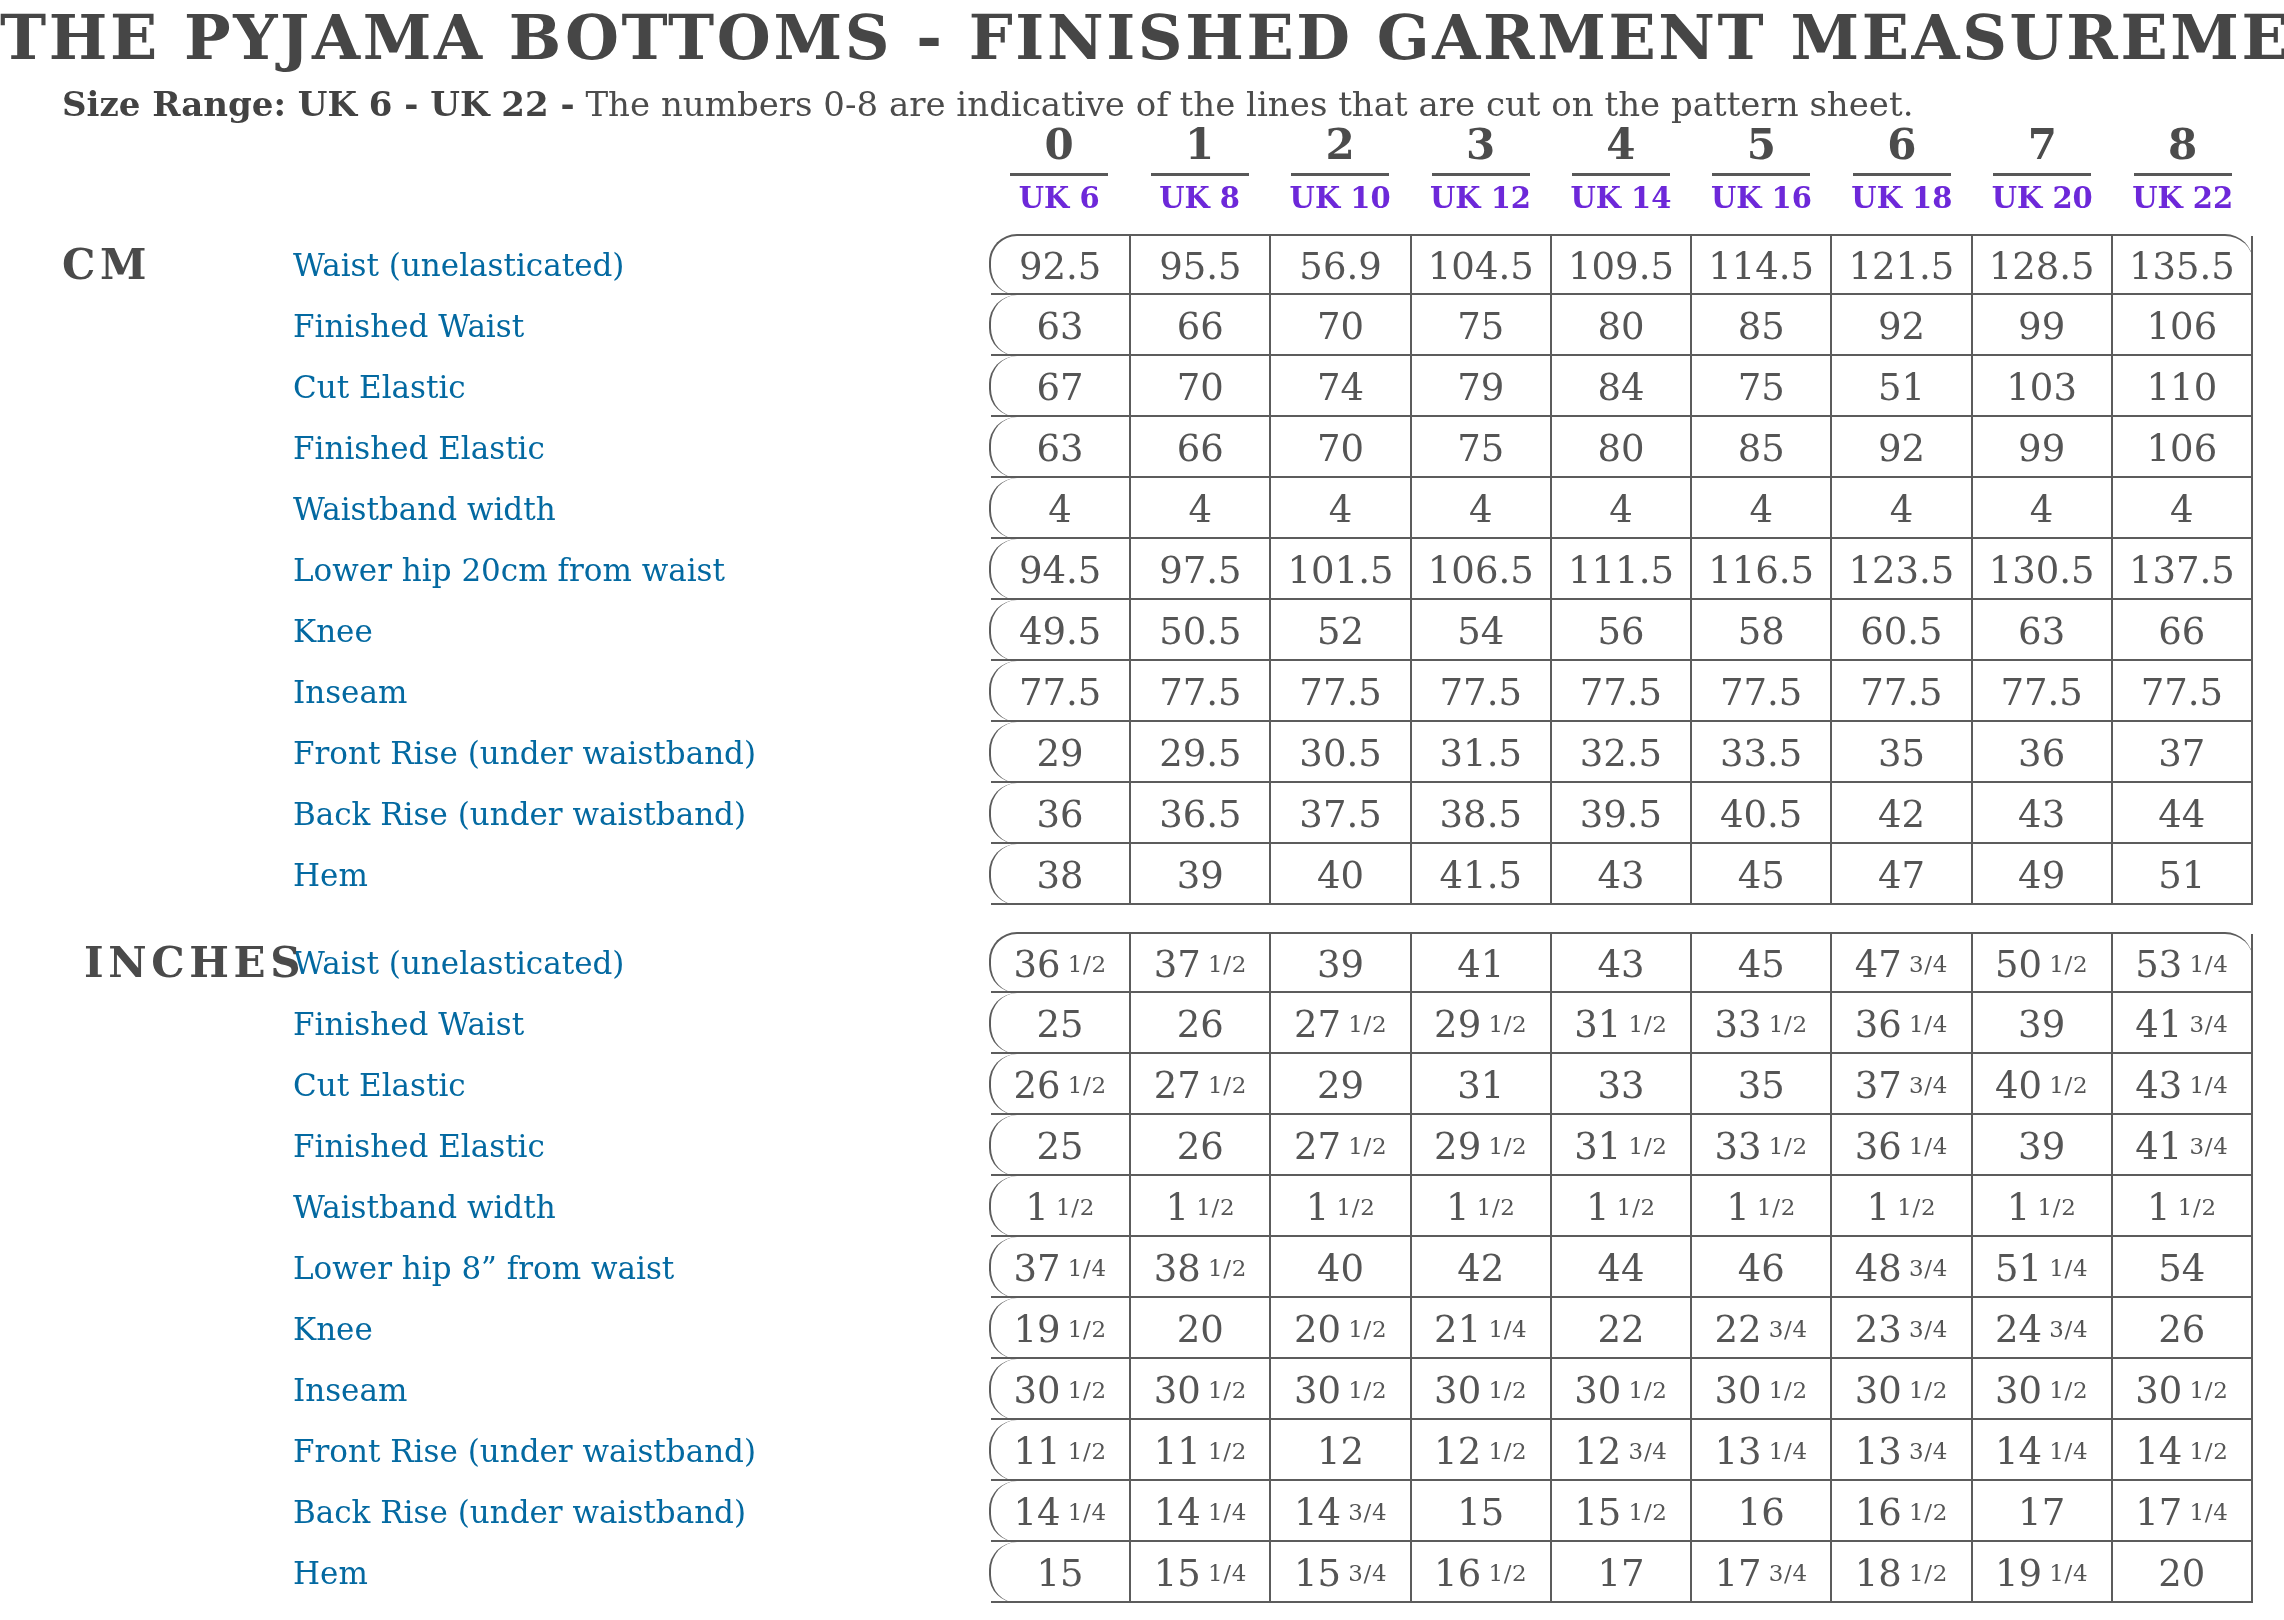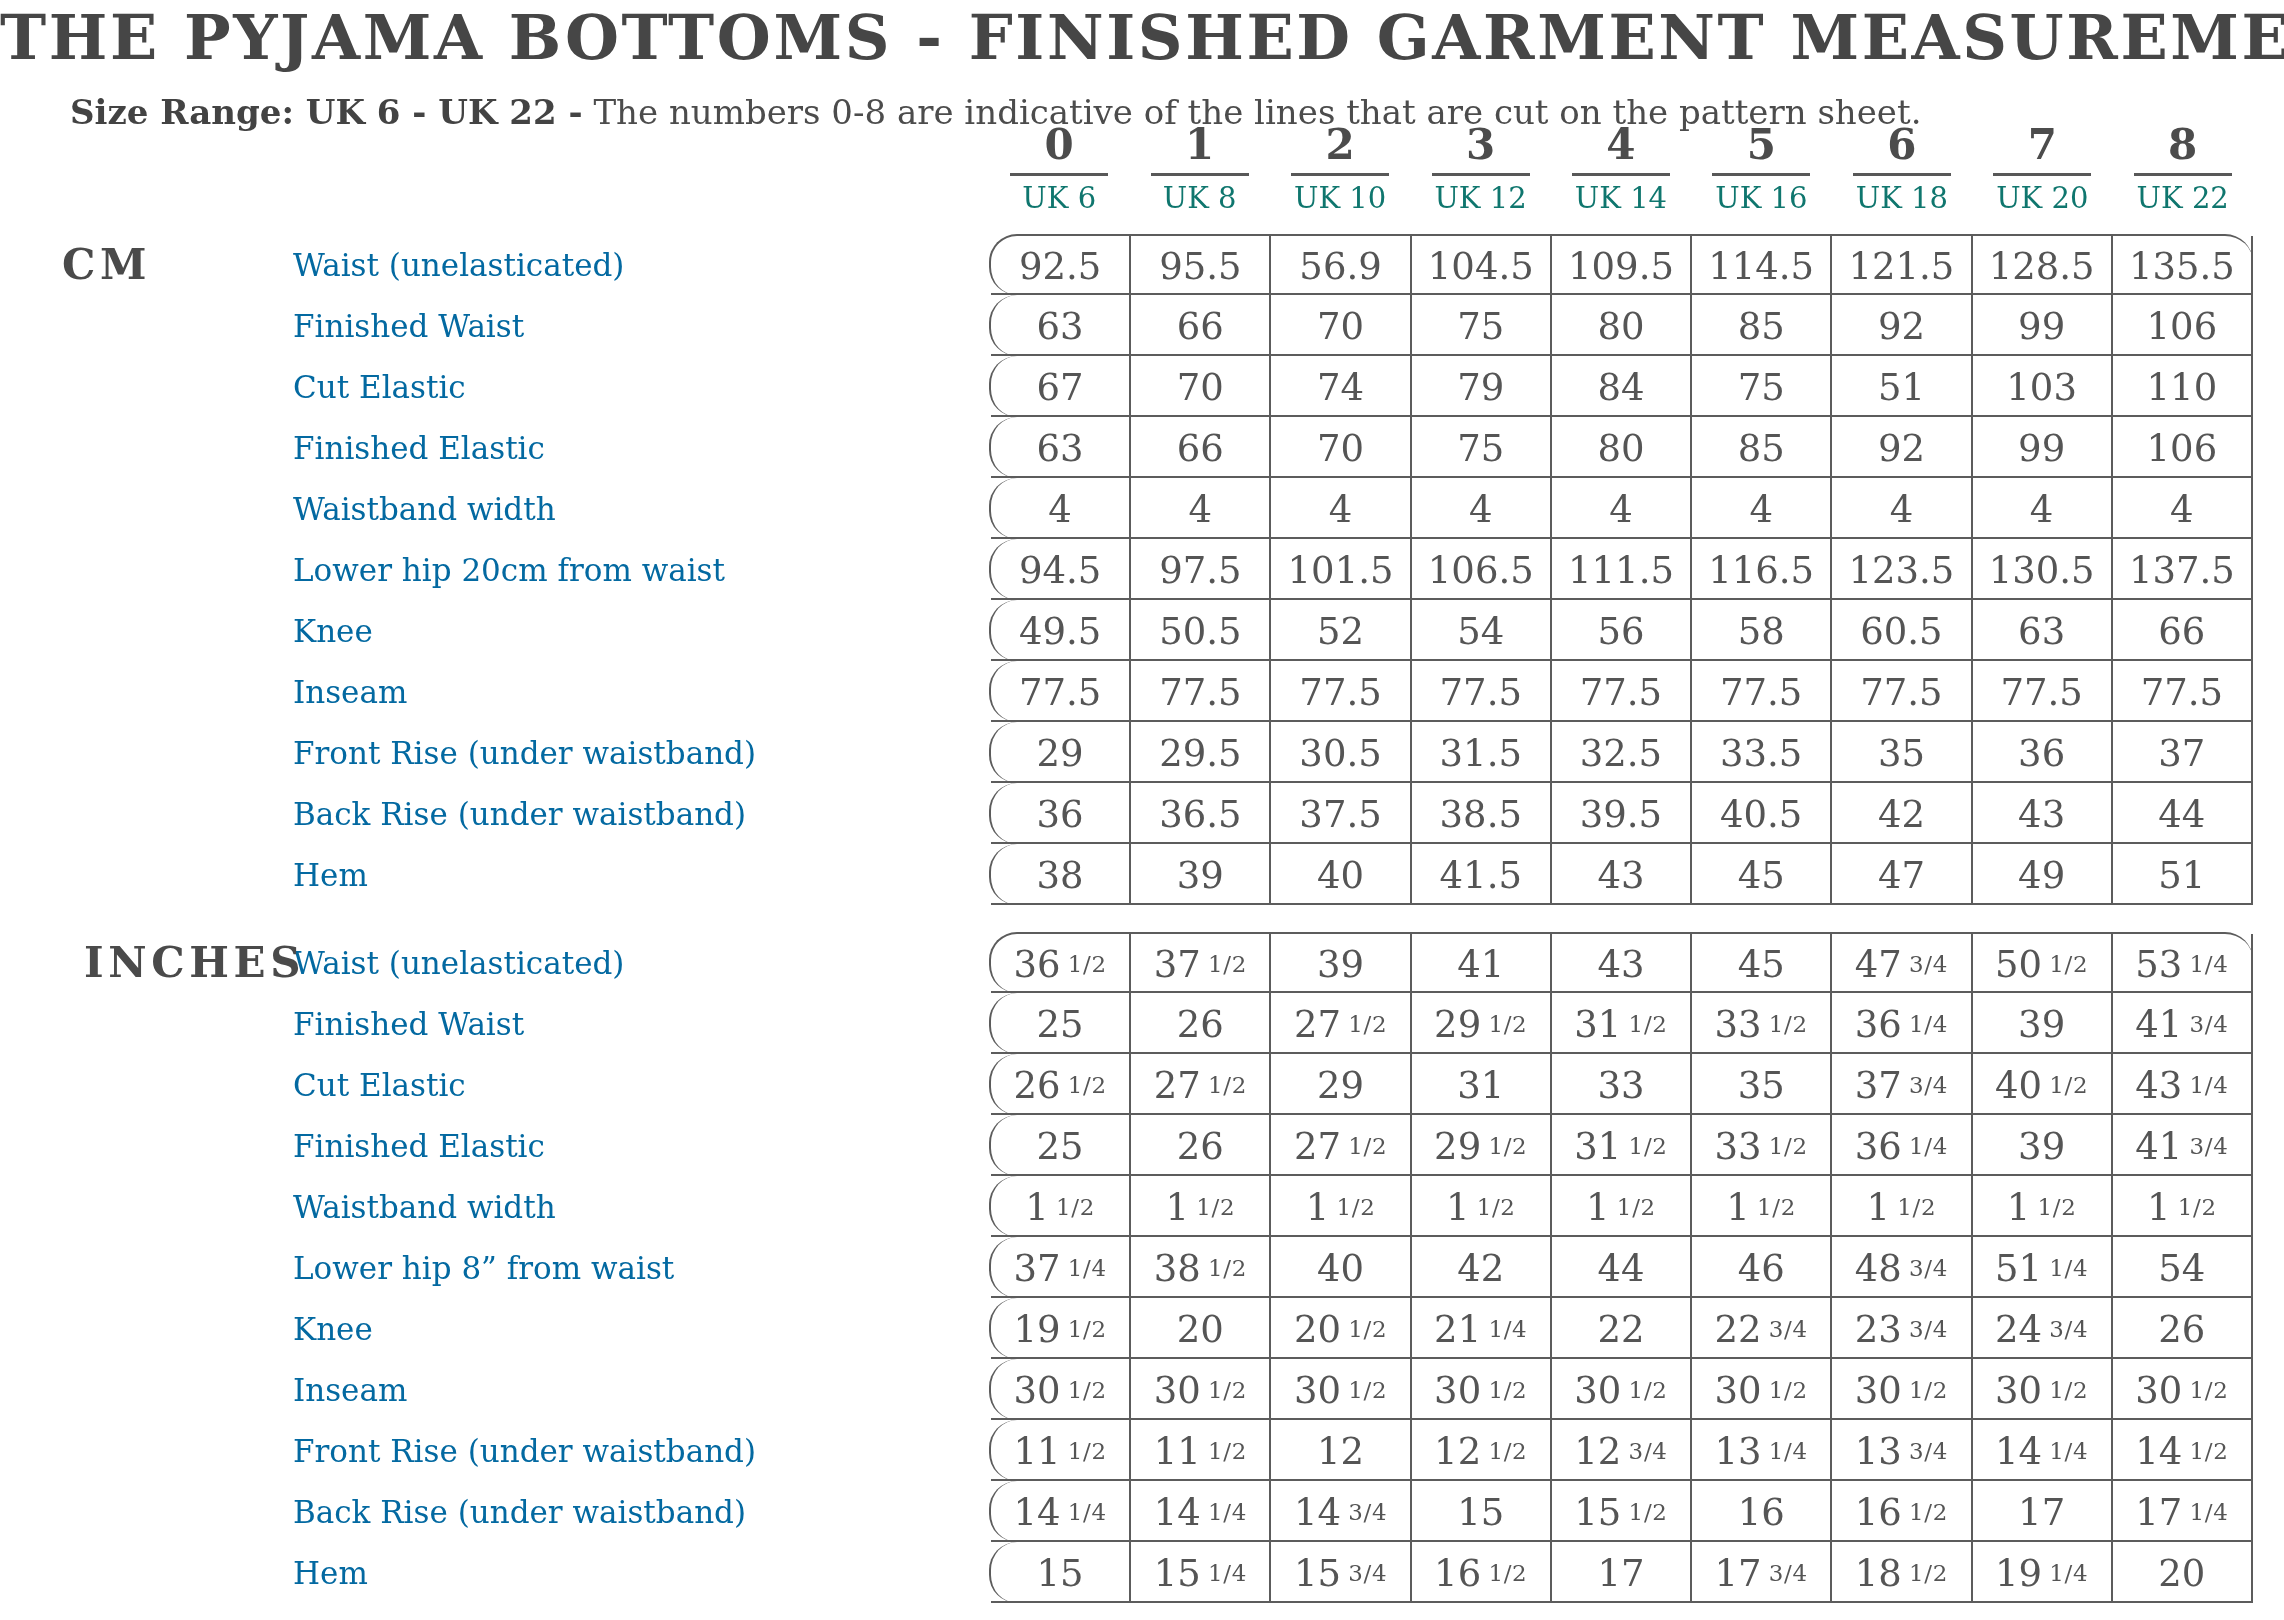--- a/index.html
+++ b/index.html
@@ -2,29 +2,29 @@
 <html style="font-size:10.5px"><head>
 <meta charset="utf-8">
 <style>
   html,body{margin:0;padding:0;background:#ffffff;}
   body{width:2284px;height:1620px;overflow:hidden;position:relative;
        font-family:"DejaVu Serif","Liberation Serif",serif;color:#545454;}
   .page{position:absolute;inset:0;background:#fff;}
 
   .title{position:absolute;top:1.3px;left:0;width:2284px;margin:0;text-align:center;
          font-size:62px;font-weight:bold;color:#464646;letter-spacing:2.6px;white-space:nowrap;}
-  .subtitle{position:absolute;top:84px;left:62px;margin:8px;font-size:34px;color:#4c4c4c;white-space:nowrap;}
+  .subtitle{position:absolute;top:84px;left:62px;margin:0;font-size:34px;color:#4c4c4c;white-space:nowrap;}
   .subtitle b{color:#434343;}
 
   
   .col-headers{position:absolute;left:989px;top:124px;width:1264px;display:flex;}
   .col-head{flex:1;text-align:center;}
   .col-num{font-size:42px;font-weight:bold;color:#4c4c4c;line-height:1;}
   .col-rule{width:98px;height:3.9px;background:#585858;margin:6.5px auto 7.8px auto;}
-  .col-uk{font-size:29px;font-weight:normal;color:#0f766e;line-height:1;}
+  .col-uk{font-size:29px;font-weight:bold;color:#6d28d9;line-height:1;}
 
   
   .sec{position:absolute;left:0;width:2284px;}
   .sec-label{position:absolute;font-size:42px;font-weight:bold;color:#4a4a4a;
              letter-spacing:4.6px;height:61px;display:flex;align-items:center;}
   .trow{display:flex;height:61px;}
   .rlabel{width:989px;box-sizing:border-box;padding-left:293px;display:flex;align-items:center;
           font-size:31px;color:#0369a1;white-space:nowrap;}
   .cells{display:flex;width:1264px;box-sizing:border-box;border-left:2.6px solid #5c5c5c;border-radius:28px;}
   .trow.first .cells{border-top:2.6px solid #5c5c5c;}

